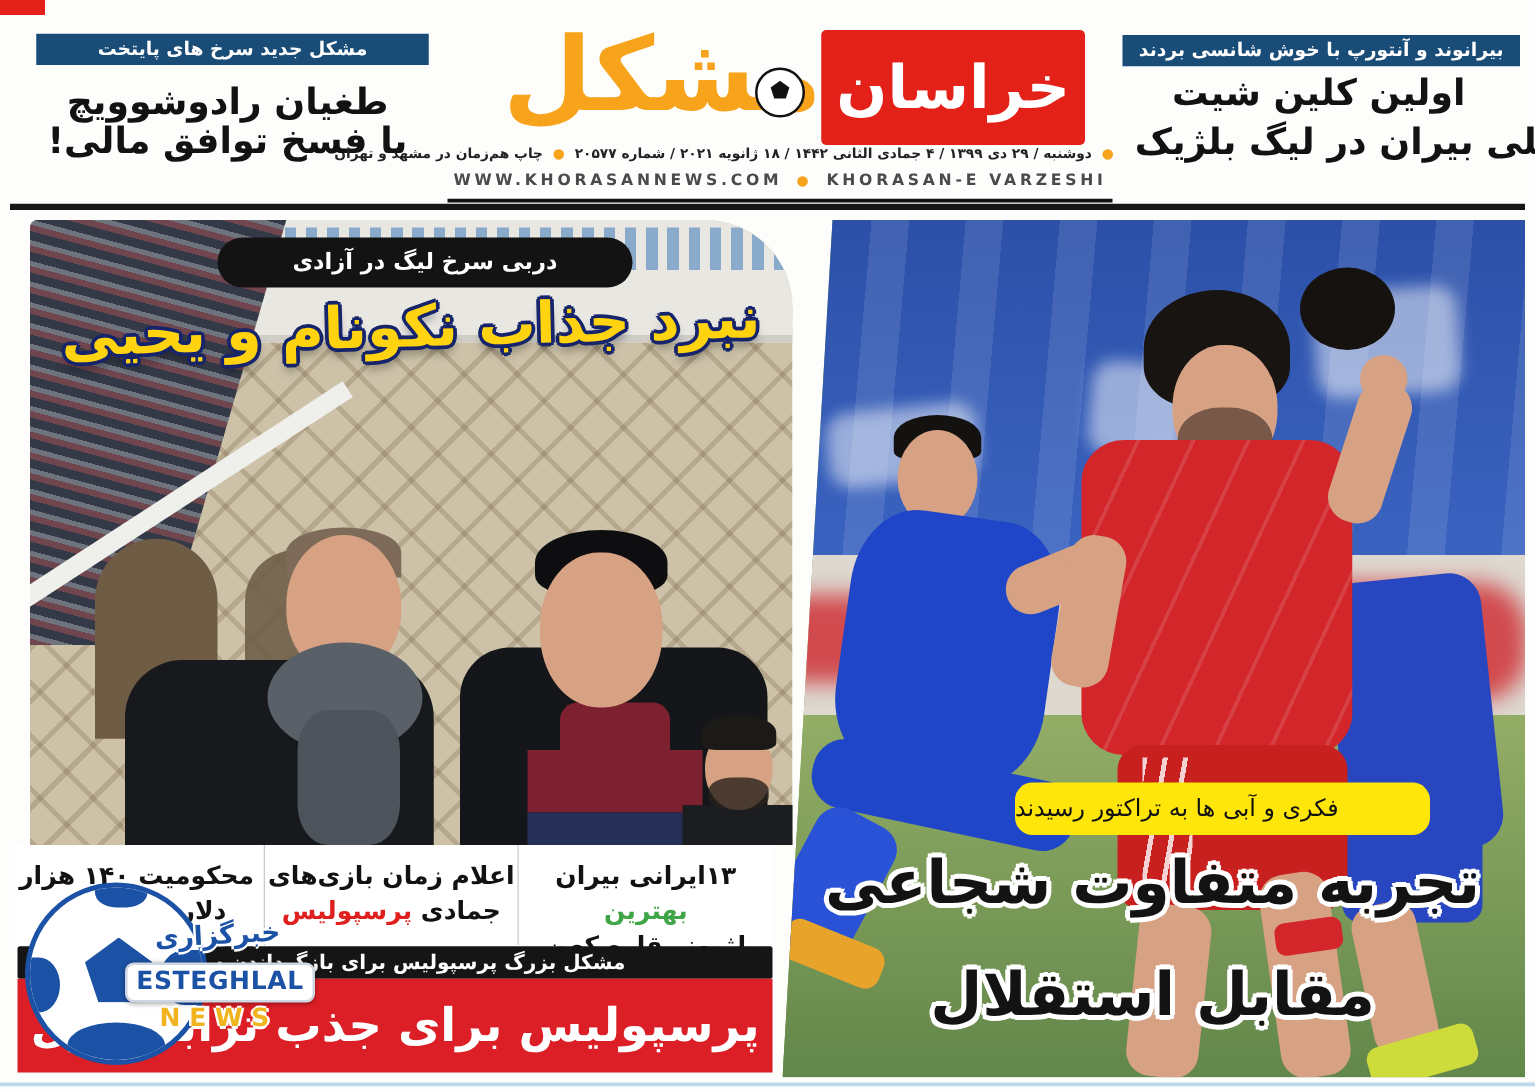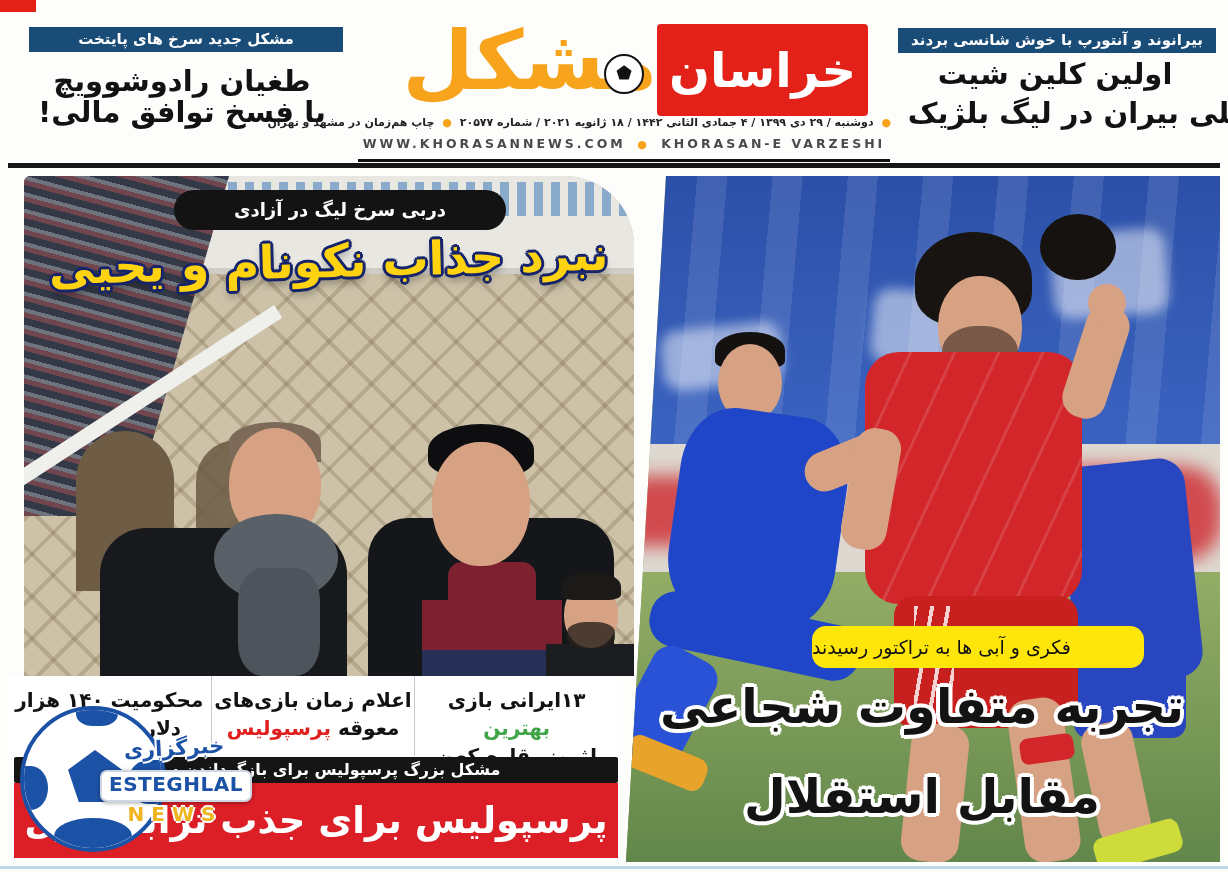--- a/index.html
+++ b/index.html
@@ -277,28 +277,28 @@
     <div class="abs badge-yellow">
       <span>فکری و آبی ها به تراکتور رسیدند</span>
     </div>
     <div class="abs headline-white-outline rh1">تجربه متفاوت شجاعی</div>
     <div class="abs headline-white-outline rh2">مقابل استقلال</div>
   </div>
 
   <div class="abs briefs">
     <div class="brief">
       <div>
-        <span>۱۳ایرانی بازی </span><span class="hi-green">بهترین</span>
+        <span>۱۳ایرانی بیران </span><span class="hi-green">بهترین</span>
       </div>
       <div>لژیونر قاره کهن</div>
     </div>
     <div class="brief">
       <div>اعلام زمان بازی‌های</div>
       <div>
-        <span>معوقه </span><span class="hi-red">پرسپولیس</span>
+        <span>جمادی </span><span class="hi-red">پرسپولیس</span>
       </div>
     </div>
     <div class="brief">
       <div>محکومیت ۱۴۰ هزار</div>
       <div>دلاری استقلال</div>
     </div>
   </div>
 
   <div class="abs strip-black">مشکل بزرگ پرسپولیس برای بازگرداندن ستاره</div>
   <div class="abs strip-red">پرسپولیس برای جذب ترابی پول ندارد</div>

